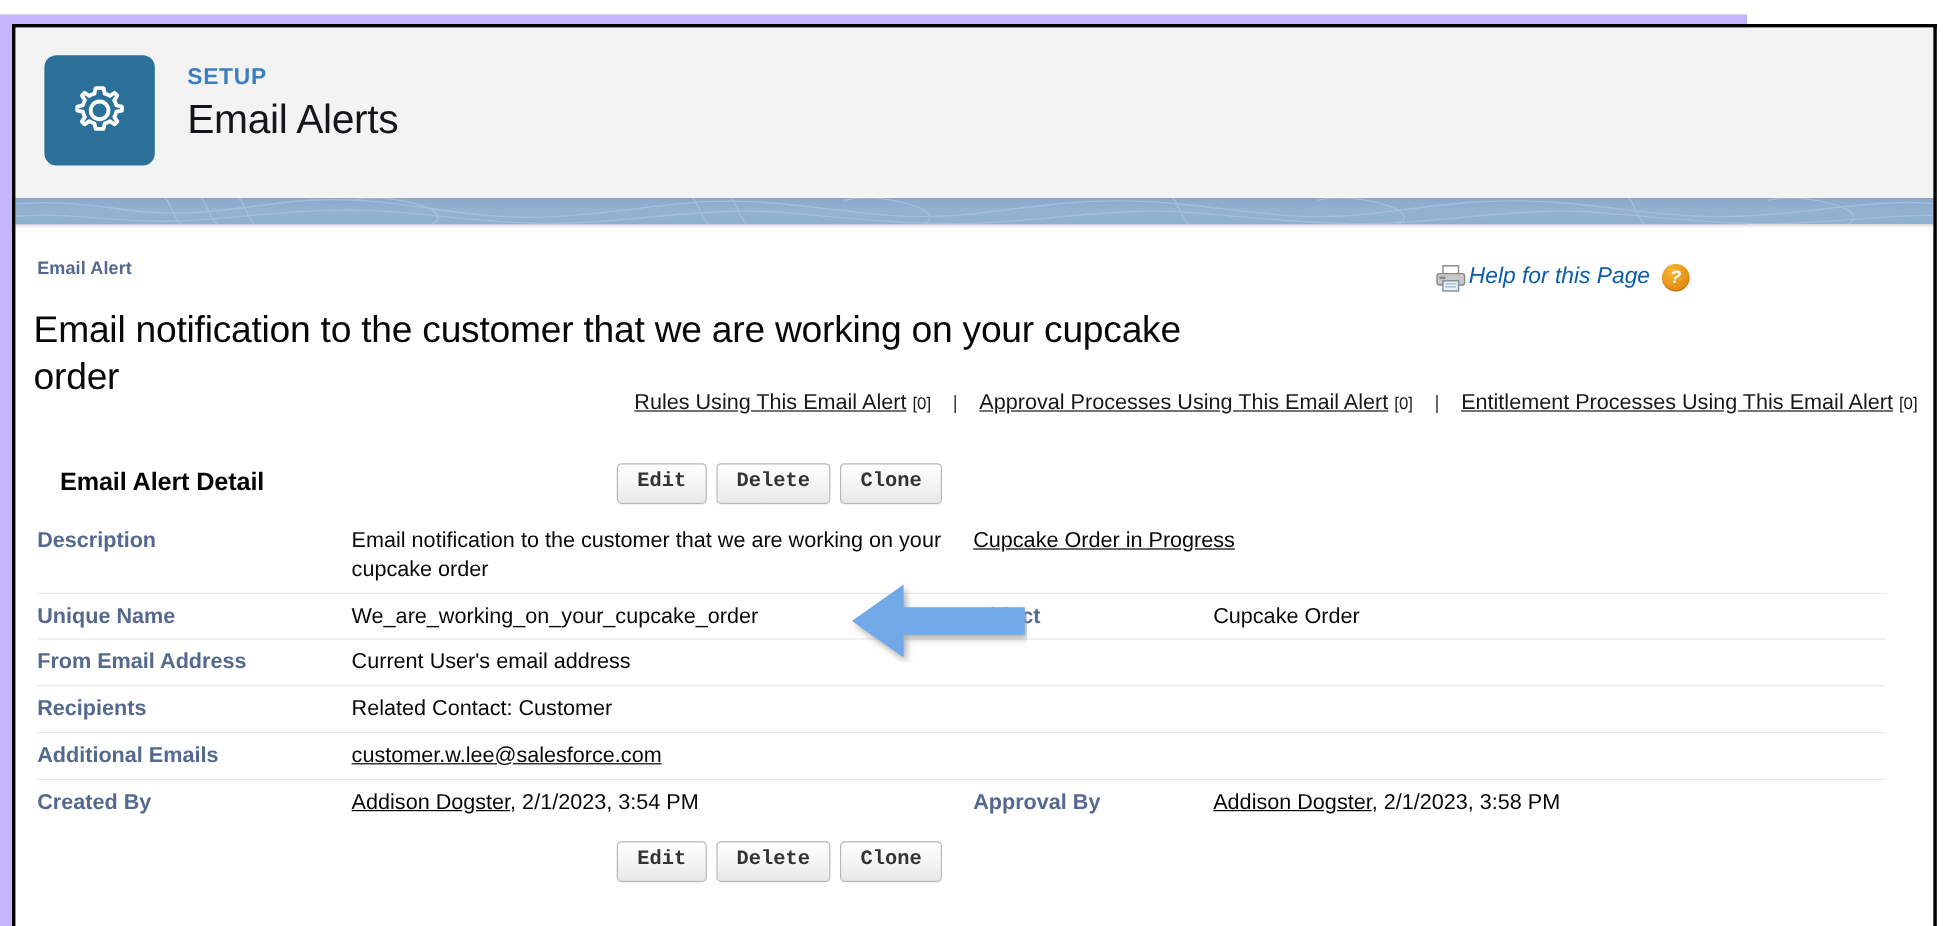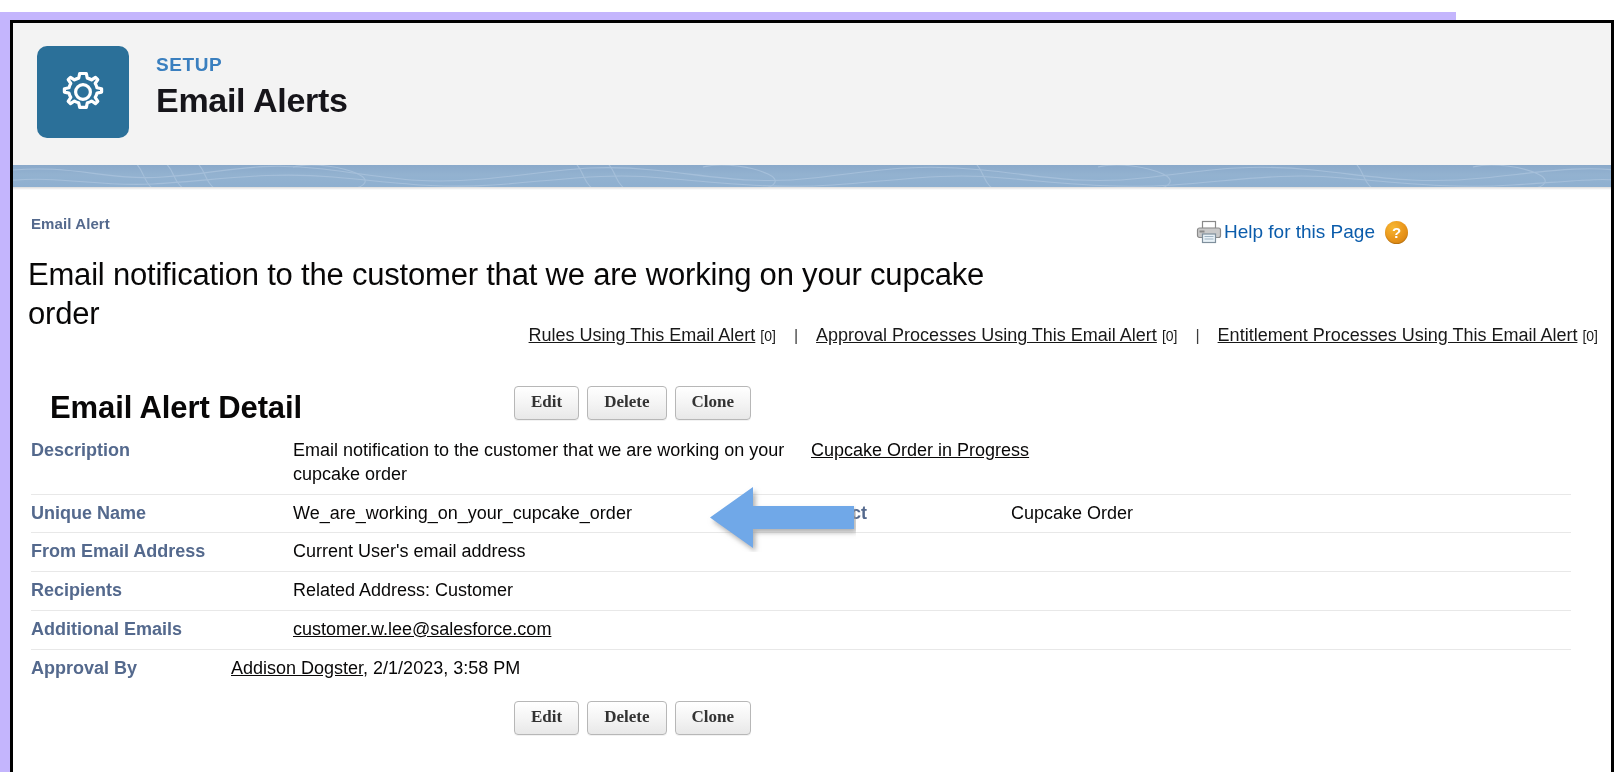--- a/index.html
+++ b/index.html
@@ -67,21 +67,21 @@
   #setup-eyebrow {
     font-size: 19px;
     font-weight: 700;
     letter-spacing: 0.6px;
     color: #3a7fbf;
     line-height: 1;
     margin-bottom: 9px;
   }
   #setup-title {
     font-size: 34px;
-    font-weight: 700;
+    font-weight: 400;
     color: #16151a;
     line-height: 1.05;
     letter-spacing: -0.3px;
   }
 
   
   #blue-band {
     position: absolute;
     left: 13px;
     top: 153px;
@@ -132,21 +132,21 @@
     line-height: 1.26;
     letter-spacing: -0.2px;
   }
 
   
   #help-area {
     position: absolute;
     right: 48px;
     top: 208px;
     display: flex;
-    align-items: center;
+    font-style: italic;
   }
   #printer-icon { display: block; margin-right: 2px; }
   #help-link {
     font-size: 19px;
     color: #0b5cab;
     text-decoration: none;
     margin-right: 10px;
     white-space: nowrap;
   }
   #help-badge {
@@ -200,34 +200,34 @@
     width: 1540px;
   }
   #detail-head {
     position: relative;
     height: 48px;
   }
   #detail-heading {
     position: absolute;
     left: 19px;
     top: 8px;
-    font-size: 31px;
+    font-size: 21px;
     font-weight: 700;
     color: #080707;
     letter-spacing: -0.1px;
   }
   .btn-row {
     position: absolute;
     display: flex;
     gap: 8px;
   }
   #btn-row-top { left: 483px; top: 4px; }
   #btn-row-bottom { left: 483px; top: 0px; }
   .sf-btn {
-    font-family: Liberation Serif, serif;
+    font-family: Liberation Mono, monospace;
     font-size: 17px;
     font-weight: 700;
     color: #333333;
     background: linear-gradient(180deg, #ffffff 0%, #f4f4f4 52%, #e8e8e8 100%);
     border: 1px solid #b7b7b7;
     border-radius: 4px;
     padding: 6px 16px 7px;
     cursor: pointer;
     line-height: 1.1;
     box-shadow: 0 1px 0 rgba(0,0,0,0.05);
@@ -415,36 +415,42 @@
         <div class="field-cell cell-left">
           <div class="f-label">From Email Address</div>
           <div class="f-value">Current User's email address</div>
         </div>
         <div class="field-cell cell-right"></div>
       </div>
 
       <div class="field-row">
         <div class="field-cell cell-left">
           <div class="f-label">Recipients</div>
-          <div class="f-value">Related Address: Customer</div>
+          <div class="f-value">Related Contact: Customer</div>
         </div>
         <div class="field-cell cell-right"></div>
       </div>
 
       <div class="field-row">
         <div class="field-cell cell-left">
           <div class="f-label">Additional Emails</div>
           <div class="f-value">
             <a class="f-link" href="#">customer.w.lee@salesforce.com</a>
           </div>
         </div>
         <div class="field-cell cell-right"></div>
       </div>
 
       <div class="field-row">
+        <div class="field-cell cell-left">
+          <div class="f-label">Created By</div>
+          <div class="f-value">
+            <a class="f-link" href="#">Addison Dogster</a><span class="f-plain">, 2/1/2023, 3:54 PM</span>
+          </div>
+        </div>
         <div class="field-cell cell-right">
           <div class="f-label">Approval By</div>
           <div class="f-value">
             <a class="f-link" href="#">Addison Dogster</a><span class="f-plain">, 2/1/2023, 3:58 PM</span>
           </div>
         </div>
       </div>
 
     </div>
 

